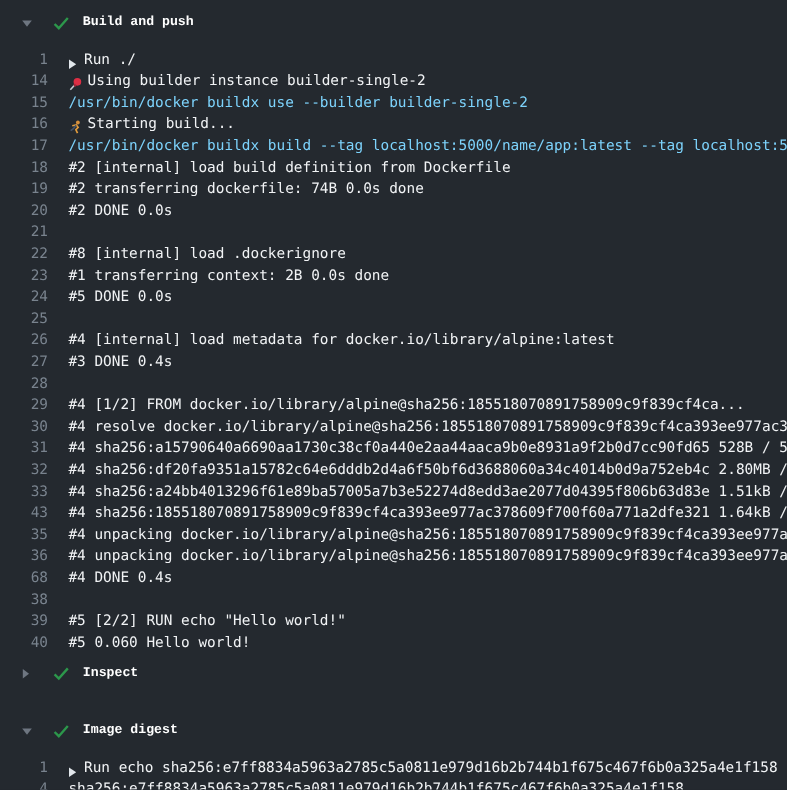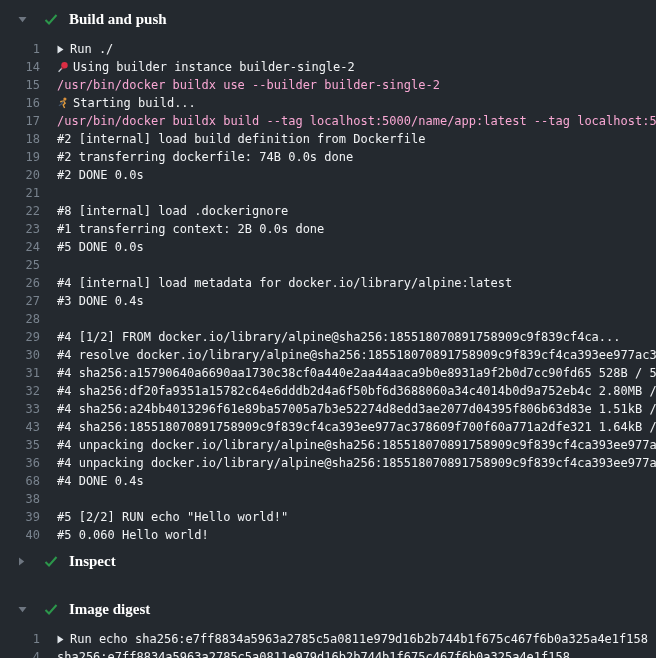--- a/index.html
+++ b/index.html
@@ -13,40 +13,40 @@
 
   .section-header {
     display: flex; align-items: center;
     height: 18px; padding-left: 18px;
     cursor: pointer;
   }
   .chev { width: 10px; height: 10px; display: flex; align-items: center; flex: none; }
   .check { margin-left: 16px; width: 14px; height: 13px; display: flex; align-items: center; flex: none; }
   .title {
     margin-left: 11px;
-    font-family: Liberation Serif, serif;
-    font-weight: bold; font-size: 15px; color: #ffffff;
+    font-family: Liberation Mono, monospace;
+    font-weight: bold; font-size: 11px; color: #ffffff;
     white-space: nowrap;
   }
 
   .lines { margin-top: 12px; margin-bottom: 8px; }
   .sec-image-digest { margin-top: 30px; }
 
   .row { display: flex; height: 18px; white-space: nowrap; overflow: hidden; }
   .num {
     width: 40px; flex: none; text-align: right;
     color: #79838e; font-size: 12px; line-height: 18px;
     cursor: pointer;
   }
   .content {
-    margin-left: 17px; display: flex; align-items: center;
+    margin-left: 17px; display: flex; align-items: flex-end;
     color: #f1f3f5; font-size: 12px; line-height: 18px;
     white-space: pre;
   }
-  .content .txt.command { color: #f9a8d4; }
+  .content .txt.command { color: #7dd3fc; }
   .ic { display: inline-flex; align-items: center; flex: none; }
   .ic.gap { width: 16px; }
   .ic.toggle { width: 13px; cursor: pointer; }
 </style>
 </head>
 <body>
 
 <div class="viewer" id="viewer">
   <div class="section sec-build-and-push">
     <div class="section-header">

